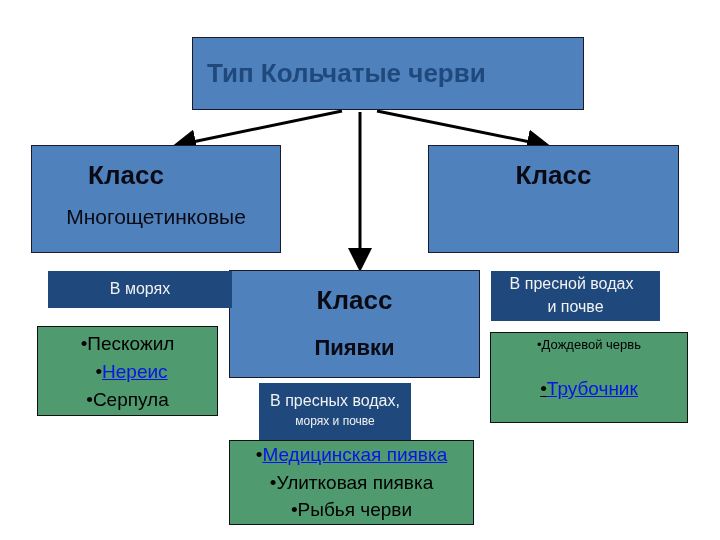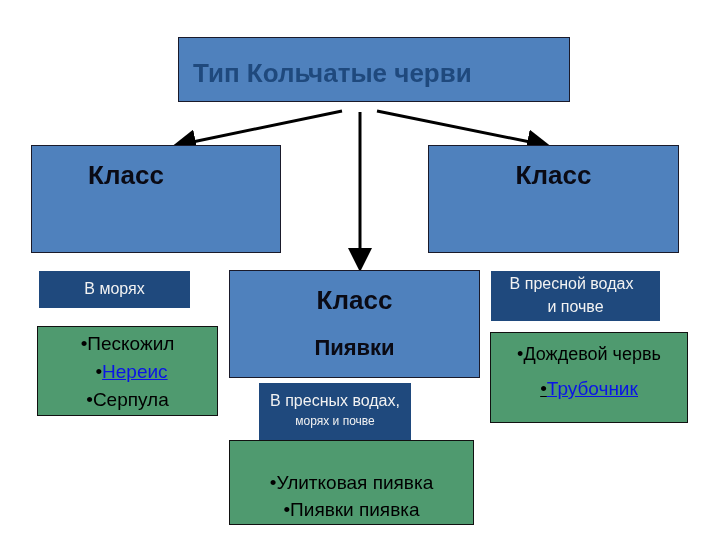--- a/index.html
+++ b/index.html
@@ -23,38 +23,39 @@
   <defs>
     <marker id="ah" markerWidth="8" markerHeight="8" refX="6" refY="4" orient="auto">
       <path d="M0,0 L8,4 L0,8 z" fill="#000"></path>
     </marker>
   </defs>
   <line x1="342" y1="111" x2="178" y2="145" stroke="#000" stroke-width="3" marker-end="url(#ah)"></line>
   <line x1="377" y1="111" x2="545" y2="145" stroke="#000" stroke-width="3" marker-end="url(#ah)"></line>
   <line x1="360" y1="112" x2="360" y2="266" stroke="#000" stroke-width="3" marker-end="url(#ah)"></line>
 </svg>
 
-<div class="box blue" style="left:178px; top:37px; width:392px; height:65px;">
+<div class="box blue" style="left:192px; top:37px; width:392px; height:73px;">
   <div class="t" style="top:20px; left:14px; right:auto; font-size:26px; font-weight:bold; color:#1f497d;">Тип Кольчатые черви</div>
 </div>
 
 <div class="box blue" style="left:31px; top:145px; width:250px; height:108px;">
   <div class="t" style="top:14px; left:0; right:60px; font-size:26px; font-weight:bold; color:#0a0a14;">Класс</div>
+  <div class="t" style="top:59px; font-size:21px; color:#0a0a14;">Многощетинковые</div>
 </div>
 
 <div class="box blue" style="left:428px; top:145px; width:251px; height:108px;">
   <div class="t" style="top:14px; left:0; right:0; font-size:26px; font-weight:bold; color:#0a0a14;">Класс</div>
 </div>
 
 <div class="box blue" style="left:229px; top:270px; width:251px; height:108px;">
   <div class="t" style="top:14px; left:0; right:0; font-size:26px; font-weight:bold; color:#0a0a14;">Класс</div>
   <div class="t" style="top:64px; font-size:22px; color:#0a0a14;font-weight:bold;">Пиявки</div>
 </div>
 
-<div class="box navy" style="left:39px; top:271px; width:151px; height:37px;padding-left:8px;">
+<div class="box navy" style="left:48px; top:271px; width:184px; height:37px;padding-left:8px;">
   <div class="t" style="top:9px; font-size:16px;">В морях</div>
 </div>
 
 <div class="box navy" style="left:259px; top:383px; width:152px; height:57px;">
   <div class="t" style="top:9px; font-size:16px;">В пресных водах,</div>
   <div class="t" style="top:31px; font-size:12px;">морях и почве</div>
 </div>
 
 <div class="box navy" style="left:491px; top:271px; width:169px; height:50px;">
   <div class="t" style="top:4px; left:-8px; font-size:16px;">В пресной водах</div>
@@ -67,28 +68,31 @@
   </div>
   <div class="t" style="top:6px; font-size:19px;">
     <span>•</span><span>Пескожил</span>
   </div>
   <div class="t" style="top:62px; font-size:19px;">
     <span>•</span><span>Серпула</span>
   </div>
 </div>
 
 <div class="box green" style="left:229px; top:440px; width:245px; height:85px;">
+  <div class="t" style="top:3px; font-size:19px;">
+    <span>•</span><span class="link">Медицинская пиявка</span>
+  </div>
   <div class="t" style="top:31px; font-size:19px;">
     <span>•</span><span>Улитковая пиявка</span>
   </div>
   <div class="t" style="top:58px; font-size:19px;">
-    <span>•</span><span>Пиявки пиявка</span>
+    <span>•</span><span>Рыбья черви</span>
   </div>
 </div>
 
 <div class="box green" style="left:490px; top:332px; width:198px; height:91px;">
-  <div class="t" style="top:11px; font-size:18px;">
+  <div class="t" style="top:4px; font-size:13px;">
     <span>•</span><span>Дождевой червь</span>
   </div>
   <div class="t" style="top:45px; font-size:19px;text-decoration:underline;">
     <span>•</span><span class="link">Трубочник</span>
   </div>
 </div>
 
 </body></html>

